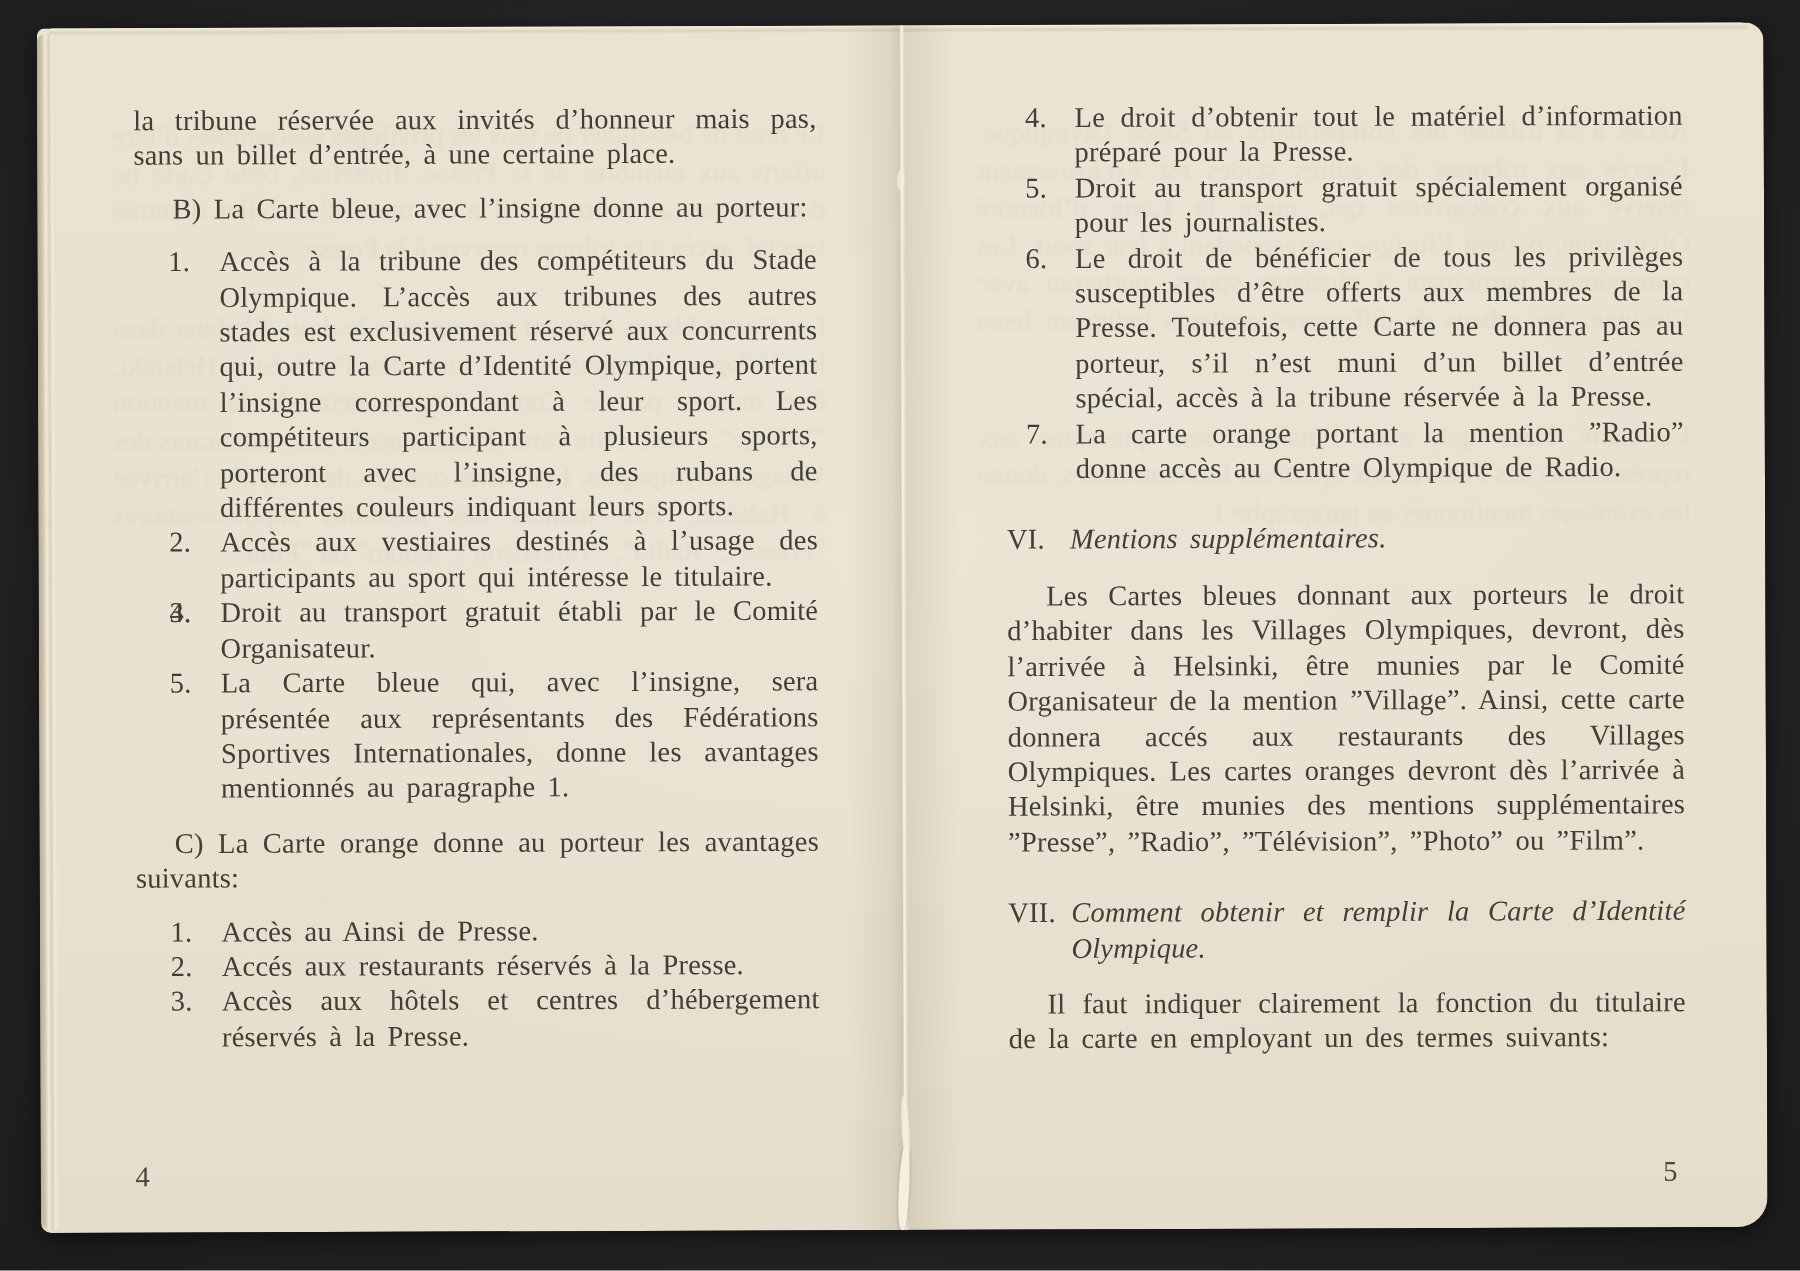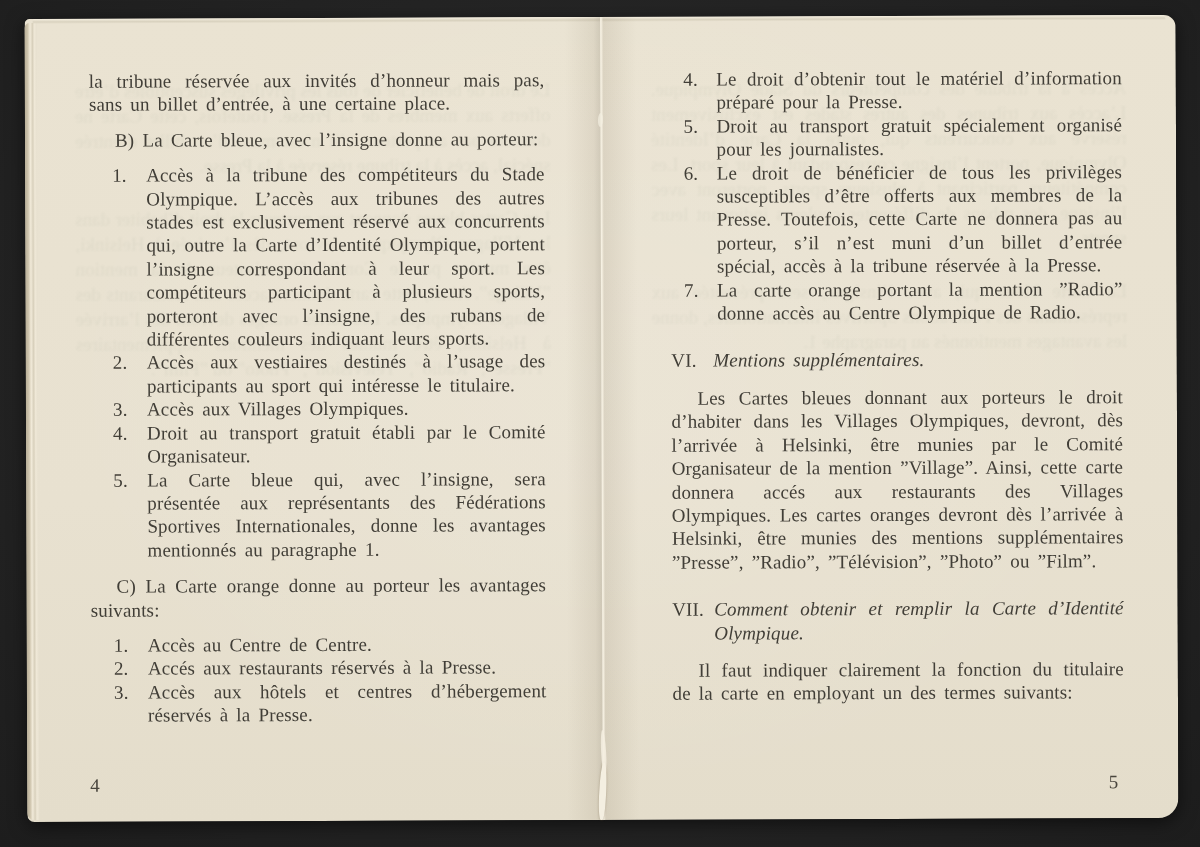--- a/index.html
+++ b/index.html
@@ -93,29 +93,29 @@
       <p>Les Cartes bleues donnant aux porteurs le droit d’habiter dans les Villages Olympiques, devront, dès l’arrivée à Helsinki, être munies par le Comité Organisateur de la mention ”Village”. Ainsi, cette carte donnera accés aux restaurants des Villages Olympiques. Les cartes oranges devront dès l’arrivée à Helsinki, être munies des mentions supplémentaires ”Presse”, ”Radio”, ”Télévision”, ”Photo” ou ”Film”.</p>
     </div>
     <div class="content">
       <p class="para">la tribune réservée aux invités d’honneur mais pas, sans un billet d’entrée, à une certaine place.</p>
 
       <p class="para indent"><span>B)</span> <span>La Carte bleue, avec l’insigne donne au porteur:</span></p>
 
       <div class="list">
         <div class="li"><span class="num">1.</span><span class="txt">Accès à la tribune des compétiteurs du Stade Olympique. L’accès aux tribunes des autres stades est exclusivement réservé aux concurrents qui, outre la Carte d’Identité Olympique, portent l’insigne correspondant à leur sport. Les compétiteurs participant à plusieurs sports, porteront avec l’insigne, des rubans de différentes couleurs indiquant leurs sports.</span></div>
         <div class="li"><span class="num">2.</span><span class="txt">Accès aux vestiaires destinés à l’usage des participants au sport qui intéresse le titulaire.</span></div>
-        <div class="li"><span class="num">3.</span><span class="txt">Accès aux Villages Olympiques.</span></div>
+        <div class="li"><span class="num">3.</span></div>
         <div class="li"><span class="num">4.</span><span class="txt">Droit au transport gratuit établi par le Comité Organisateur.</span></div>
         <div class="li"><span class="num">5.</span><span class="txt">La Carte bleue qui, avec l’insigne, sera présentée aux représentants des Fédérations Sportives Internationales, donne les avantages mentionnés au paragraphe 1.</span></div>
       </div>
 
       <p class="para indent"><span>C)</span> <span>La Carte orange donne au porteur les avantages suivants:</span></p>
 
       <div class="list">
-        <div class="li"><span class="num">1.</span><span class="txt">Accès au Centre de Centre.</span></div>
+        <div class="li"><span class="num">1.</span><span class="txt">Accès au Ainsi de Presse.</span></div>
         <div class="li"><span class="num">2.</span><span class="txt">Accés aux restaurants réservés à la Presse.</span></div>
         <div class="li"><span class="num">3.</span><span class="txt">Accès aux hôtels et centres d’hébergement réservés à la Presse.</span></div>
       </div>
     </div>
     <div class="pagenum">4</div>
   </div>
 
   <div class="page page-right">
     <div class="bleed" aria-hidden="true">
       <p>Accès à la tribune des compétiteurs du Stade Olympique. L’accès aux tribunes des autres stades est exclusivement réservé aux concurrents qui, outre la Carte d’Identité Olympique, portent l’insigne correspondant à leur sport. Les compétiteurs participant à plusieurs sports, porteront avec l’insigne, des rubans de différentes couleurs indiquant leurs sports.</p>

